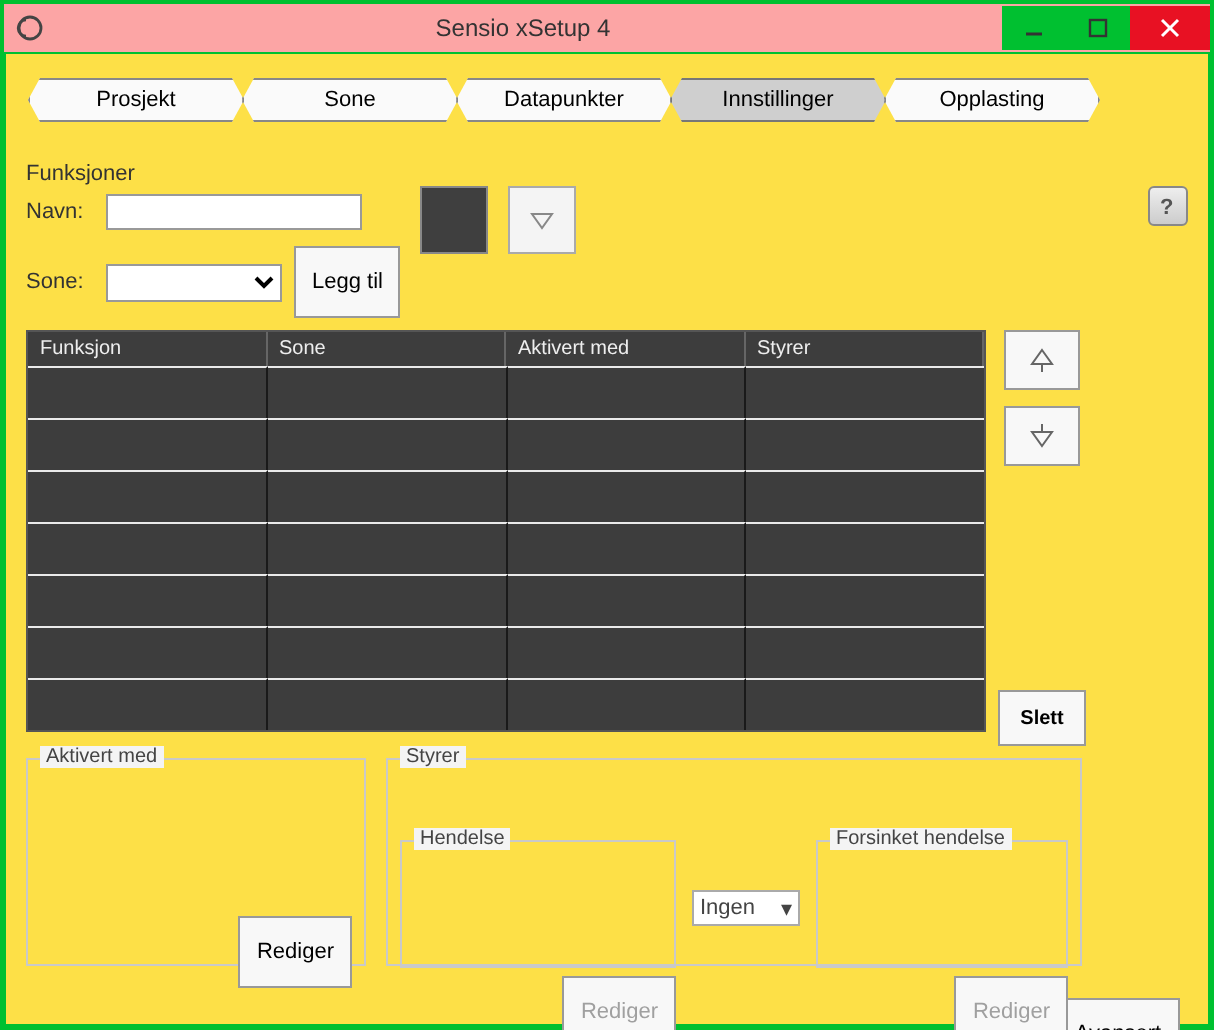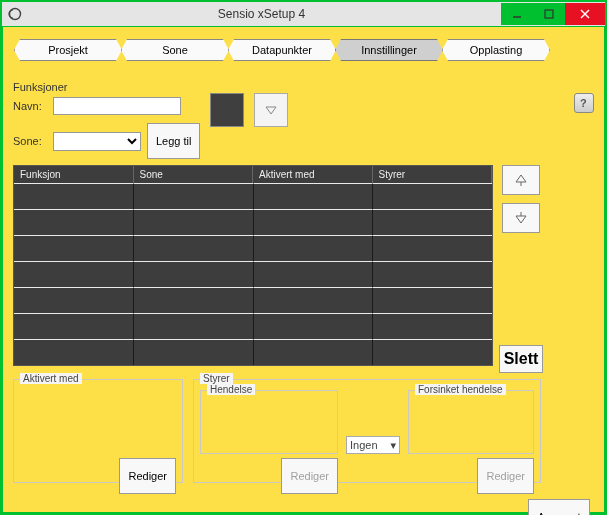--- a/index.html
+++ b/index.html
@@ -1,17 +1,17 @@
 <!DOCTYPE html>
 <html><head>
 <meta charset="utf-8">
 <style>
 * { box-sizing: border-box; margin: 0; padding: 0; font-family: "Segoe UI", Tahoma, sans-serif; font-size: 11px; }
 body { background: #00c030; padding: 2px; width: 607px; height: 515px; }
-.titlebar { display: flex; align-items: center; justify-content: center; background: #e5e5e5; height: 24px; }
+.titlebar { display: flex; align-items: center; justify-content: center; background: #fca5a5; height: 24px; }
 .titlebar .left { display:flex; align-items:center; gap:6px; padding-left:6px; }
 .app-icon { width:14px; height:14px; display:inline-flex; align-items:center; justify-content:center; }
 .title { color:#333; font-size:12px; text-align:center; flex:1; }
 .winbtns { display:flex; }
 .winbtn { width:32px; height:22px; display:flex; align-items:center; justify-content:center; color:#333; }
 .winbtn.close { background:#e81123; color:#fff; width:40px; }
 .winbtn.min, .winbtn.max { background:#00c030; }
 .frame { background:#fde047; height: calc(515px - 28px); border:1px solid #00c030; padding:6px 10px 4px 10px; display:flex; flex-direction:column; }
 .tabnav { display:flex; gap:0; padding:6px 2px 4px 2px; }
 .tab { position:relative; height:22px; line-height:20px; padding:0 20px; border:1px solid #888; background:#fafafa; margin-left:-1px; min-width:108px; text-align:center; clip-path: polygon(6px 0, calc(100% - 6px) 0, 100% 50%, calc(100% - 6px) 100%, 6px 100%, 0 50%); }
@@ -30,21 +30,21 @@
 .help-icon { width:20px; height:20px; border:1px solid #888; border-radius:3px; display:flex; align-items:center; justify-content:center; background:linear-gradient(#eee,#ccc); }
 .table-wrap { display:flex; gap:6px; margin-top:6px; align-items:flex-start; }
 .dtable { border:1px solid #555; width:480px; background:#3d3d3d; }
 .thead { display:flex; background:#3d3d3d; }
 .thead .th { flex:1; color:#eee; font-size:10px; padding:3px 6px; border-right:1px solid #666; background:#3d3d3d; }
 .tbody .tr { display:flex; height:26px; }
 .tbody .tr .td { flex:1; border-right:1px solid #1a1a1a; border-top:1px solid #eaeaea; background:#3d3d3d; }
 .tbody .tr .td:last-child { border-right:none; }
 .side-btns { display:flex; flex-direction:column; gap:8px; align-items:center; }
 .icon-btn { width:38px; height:30px; border:1px solid #999; background:#f8f8f8; display:flex; align-items:center; justify-content:center; }
-.delete-btn { width:44px; height:28px; border:1px solid #999; background:#f8f8f8; font-weight:bold; font-size:16px; display:flex; align-items:center; justify-content:center; margin-top:104px; }
+.delete-btn { width:44px; height:28px; border:1px solid #999; background:#f8f8f8; font-weight:bold; font-size:10px; display:flex; align-items:center; justify-content:center; margin-top:104px; }
 .groups-row { display:flex; gap:10px; margin-top:6px; }
 .grp { border:1px solid #c9c9c9; padding:2px 6px 6px 6px; position:relative; }
 .grp .gtitle { position:absolute; top:-7px; left:6px; background:#f4f4f4; padding:0 3px; font-size:10px; color:#444; }
 .grp.ak { width:170px; height:104px; }
 .grp.st { width:348px; height:104px; }
 .inner-grp { border:1px solid #c9c9c9; padding:4px; position:relative; margin-top:8px; height:64px; }
 .inner-grp .gtitle { top:-7px; }
 .grp-footer { display:flex; justify-content:flex-end; margin-top:4px; }
 .mini-select { width:54px; height:18px; border:1px solid #aaa; background:#fff; font-size:10px; color:#444; display:flex; align-items:center; justify-content:space-between; padding:0 3px; }
 .bottom-row { display:flex; justify-content:flex-end; margin-top:16px; padding-right:4px; }
@@ -201,21 +201,21 @@
   <div class="groups-row">
     <div class="grp ak">
       <span class="gtitle">Aktivert med</span>
       <div style="height:64px; margin-top:8px; border:0;"></div>
       <div class="grp-footer">
         <button class="btn">Rediger</button>
       </div>
     </div>
     <div class="grp st">
       <span class="gtitle">Styrer</span>
-      <div style="display:flex; gap:8px; align-items:flex-end;">
+      <div style="display:flex; gap:8px; align-items:center;margin-top:30px;">
         <div class="inner-grp" style="width:138px">
           <span class="gtitle">Hendelse</span>
         </div>
         <div style="margin-top:12px;">
           <div class="mini-select">
             <span>Ingen</span>
             <span>▾</span>
           </div>
         </div>
         <div class="inner-grp" style="width:126px">

